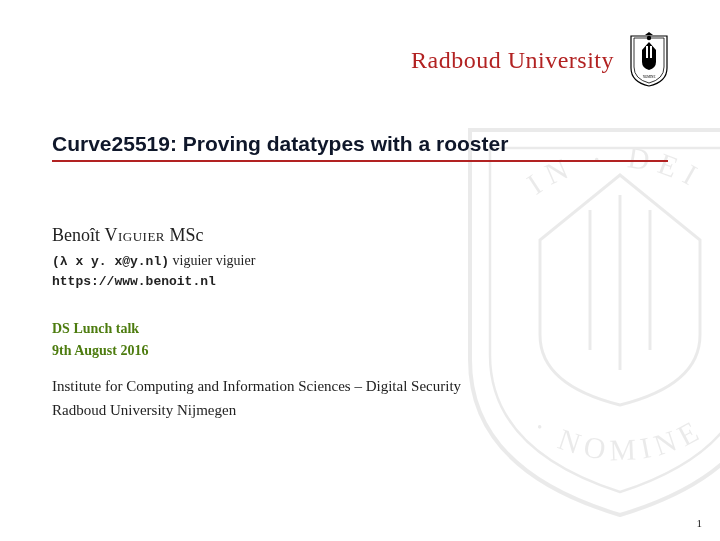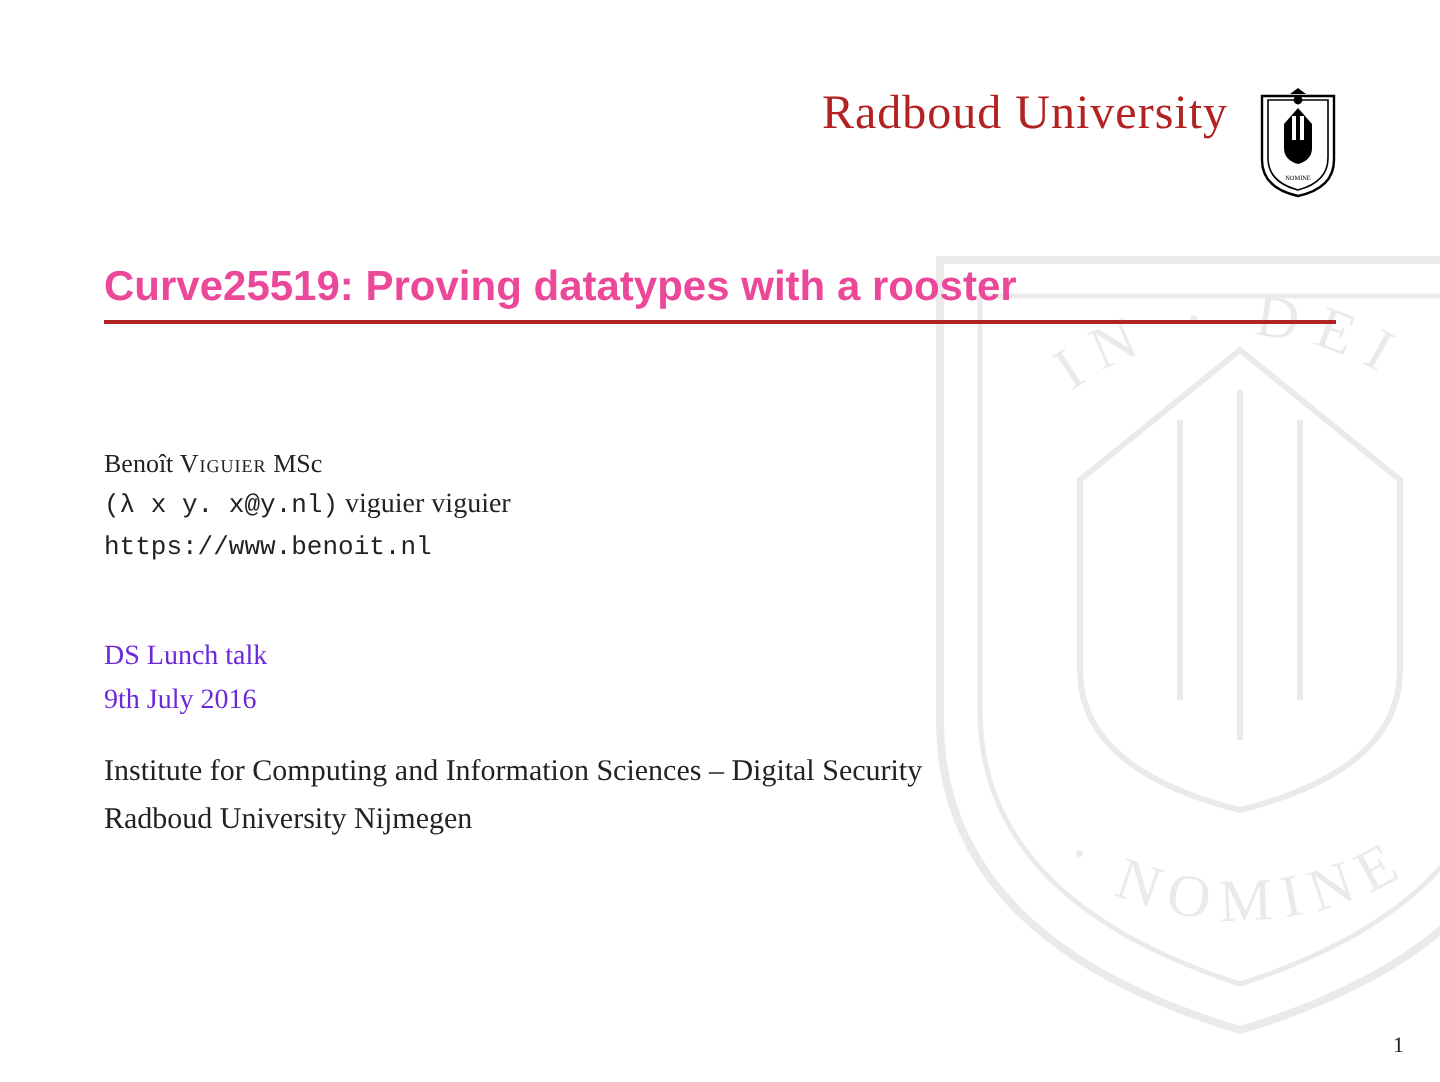--- a/index.html
+++ b/index.html
@@ -6,24 +6,24 @@
   body {
     width: 720px;
     height: 541px;
     background: #ffffff;
     font-family: Georgia, 'Times New Roman', serif;
     position: relative;
     overflow: hidden;
   }
   .header {
     position: absolute;
-    top: 44px;
+    top: 32px;
     right: 50px;
     display: flex;
-    align-items: flex-start;
+    align-items: center;
     gap: 14px;
   }
   .univ-name {
     font-family: Georgia, serif;
     font-size: 24px;
     color: #b22222;
     font-weight: 500;
     letter-spacing: 0.5px;
   }
   .logo-small {
@@ -42,45 +42,46 @@
   .title-block {
     position: absolute;
     top: 132px;
     left: 52px;
     right: 52px;
   }
   .title {
     font-family: Verdana, Geneva, sans-serif;
     font-size: 21px;
     font-weight: bold;
-    color: #ec4899;
+    color: #0f172a;
   }
   .hr {
     border: none;
     border-top: 2px solid #b22222;
     margin-top: 4px;
   }
   .author-block {
     position: absolute;
     top: 222px;
     left: 52px;
     font-size: 14px;
     color: #222;
     line-height: 1.55;
   }
-  .author-name { font-size: 13px; }
+  .author-name { font-size: 18px; }
   .author-surname { font-variant: small-caps; letter-spacing: 0.5px; }
-  .mono { font-family: 'Courier New', Courier, monospace; font-size: 13px; }
+  .mono { font-family: 'Courier New', Courier, monospace; font-size: 13px; font-weight: bold; }
   .event-block {
     position: absolute;
     top: 318px;
     left: 52px;
     font-size: 14px;
-    color: #6d28d9;
+    color: #4d7c0f;
     line-height: 1.55;
+    font-weight: bold;
   }
   .affil-block {
     position: absolute;
     top: 374px;
     left: 52px;
     font-size: 15px;
     color: #222;
     line-height: 1.6;
   }
   .page-num {
@@ -138,21 +139,21 @@
   </div>
   <div>
     <span class="mono">(λ x y.  x@y.nl)</span>
     <span>viguier viguier</span>
   </div>
   <div class="mono">https://www.benoit.nl</div>
 </div>
 
 <div class="event-block">
   <div>DS Lunch talk</div>
-  <div>9th July 2016</div>
+  <div>9th August 2016</div>
 </div>
 
 <div class="affil-block">
   <div>Institute for Computing and Information Sciences – Digital Security</div>
   <div>Radboud University Nijmegen</div>
 </div>
 
 <div class="page-num">1</div>
 
 </body></html>

